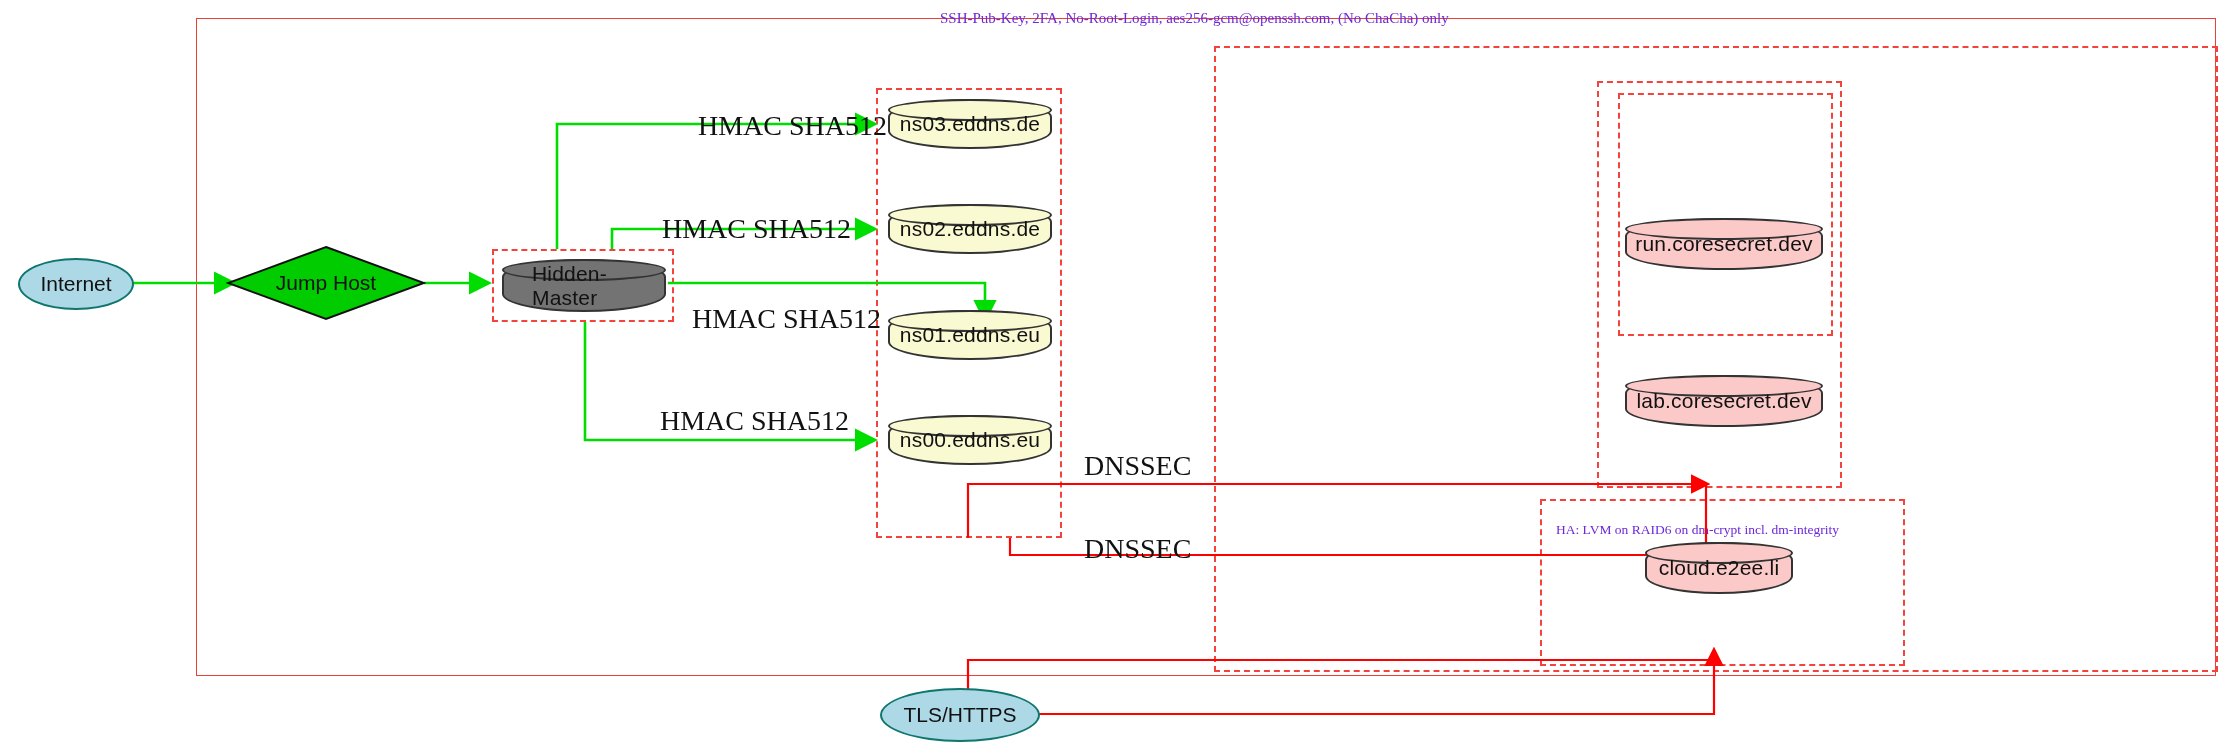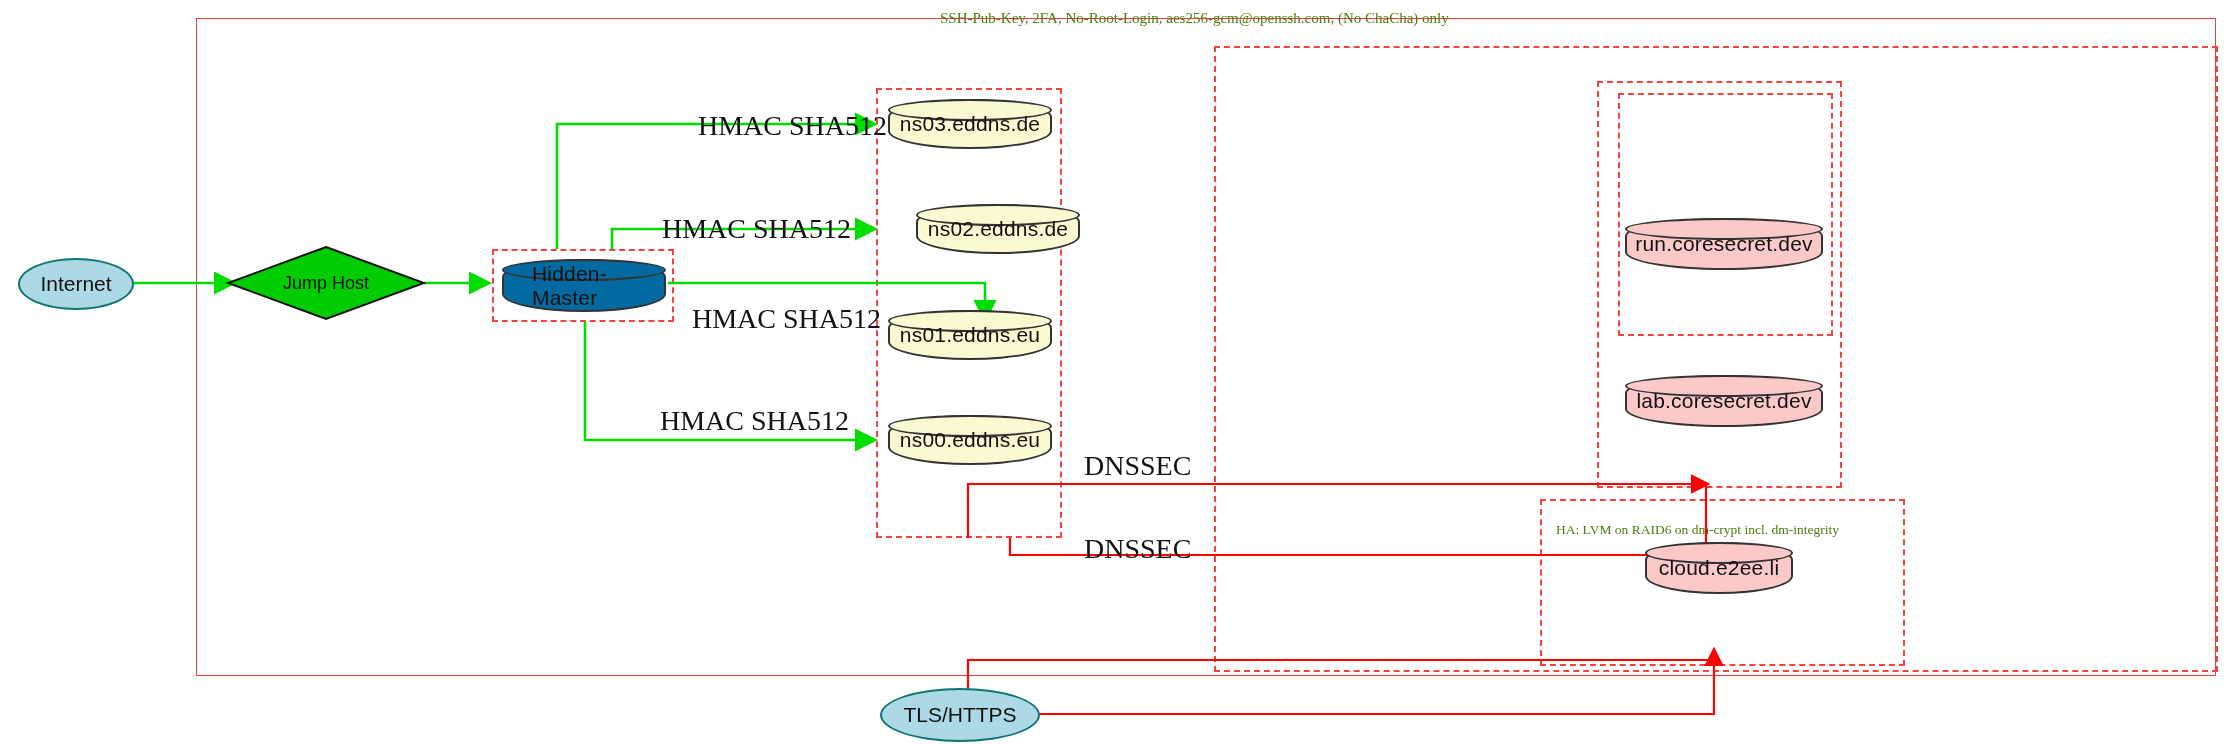--- a/index.html
+++ b/index.html
@@ -6,45 +6,45 @@
   body{width:2240px;height:744px;font-family:"Liberation Sans",sans-serif;}
   #stage{position:relative;width:2240px;height:744px;overflow:hidden;}
   svg#wires{position:absolute;left:0;top:0;width:2240px;height:744px;}
 
   
   .box{position:absolute;box-sizing:border-box;}
   .solid-red{border:1.6px solid #e8413a;}
   .dashed-red{border:2px dashed #f4433c;}
 
   
-  .cap{position:absolute;font-family:"Liberation Serif",serif;color:#4d7c0f;white-space:nowrap;}
+  .cap{position:absolute;font-family:"Liberation Serif",serif;color:#6d28d9;white-space:nowrap;}
   .cap-top{font-size:15px;}
   .cap-tls{font-size:14.5px;}
   .cap-ha{font-size:13.5px;}
 
   
   .node{position:absolute;box-sizing:border-box;display:flex;align-items:center;
         justify-content:center;color:#111;}
 
   .cyl{border:2px solid #333;border-radius:50% / 18px;}
   .cyl .lbl{font-size:21px;letter-spacing:.2px;}
   .cyl-yellow{background:#fafad2;}
   .cyl-pink{background:#fcc9c9;}
-  .cyl-lav{background:#0369a1;padding-left:28px;}
+  .cyl-lav{background:#737373;padding-left:28px;}
 
   .cyl .cap-top-ell{position:absolute;left:-2px;right:-2px;top:-2px;height:18px;
         border:2px solid #333;border-radius:50%;background:inherit;}
   .cyl .lbl{position:relative;z-index:2;}
 
   .ellipse{background:#add8e6;border:2px solid #0f766e;border-radius:50%;}
   .ellipse .lbl{font-size:21px;}
 
   .diamond-wrap{position:absolute;}
   .diamond-wrap .lbl{position:absolute;left:0;right:0;top:50%;transform:translateY(-50%);
-        text-align:center;font-size:18px;color:#111;z-index:2;}
+        text-align:center;font-size:21px;color:#111;z-index:2;}
 
   
   .elabel{position:absolute;font-family:"Liberation Serif",serif;font-size:28px;
         color:#111;white-space:nowrap;}
 </style>
 </head>
 <body>
 
 <div id="stage">
 
@@ -120,21 +120,21 @@
   <div class="node cyl cyl-lav" style="left:502px;top:259px;width:164px;height:53px;">
     <span class="cap-top-ell"></span>
     <span class="lbl">Hidden-Master</span>
   </div>
 
   <div class="node cyl cyl-yellow" style="left:888px;top:99px;width:164px;height:50px;">
     <span class="cap-top-ell"></span>
     <span class="lbl">ns03.eddns.de</span>
   </div>
 
-  <div class="node cyl cyl-yellow" style="left:888px;top:204px;width:164px;height:50px;margin-left:28px;">
+  <div class="node cyl cyl-yellow" style="left:888px;top:204px;width:164px;height:50px;">
     <span class="cap-top-ell"></span>
     <span class="lbl">ns02.eddns.de</span>
   </div>
 
   <div class="node cyl cyl-yellow" style="left:888px;top:310px;width:164px;height:50px;">
     <span class="cap-top-ell"></span>
     <span class="lbl">ns01.eddns.eu</span>
   </div>
 
   <div class="node cyl cyl-yellow" style="left:888px;top:415px;width:164px;height:50px;">

